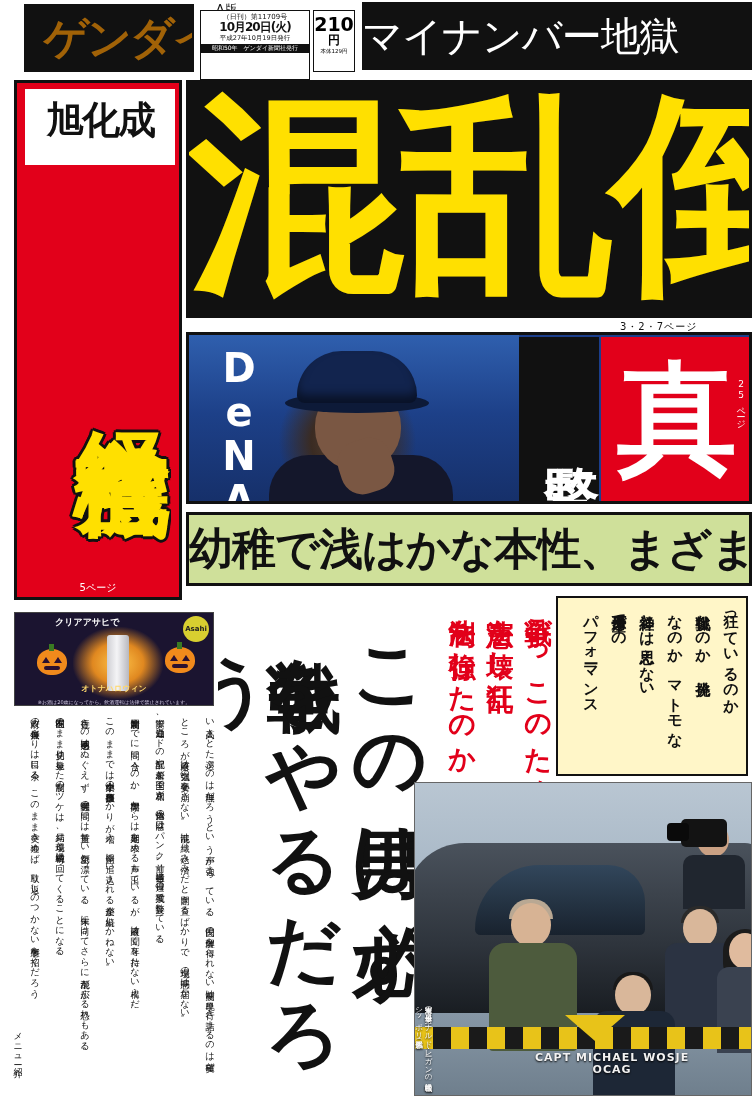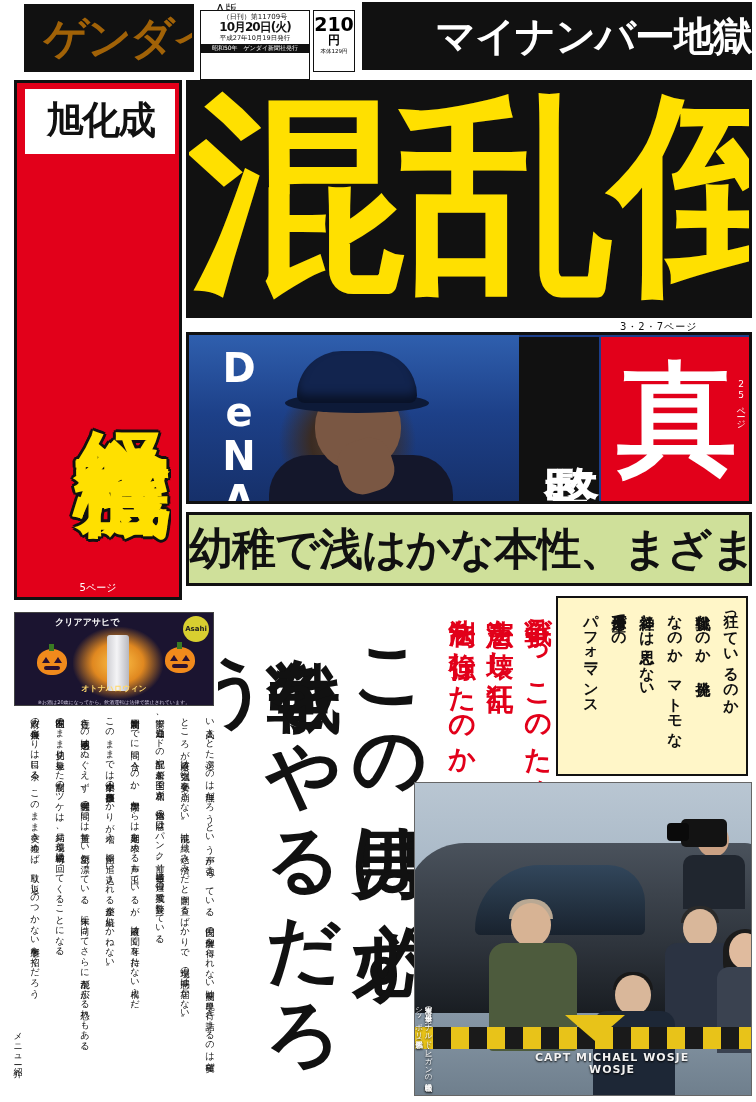--- a/index.html
+++ b/index.html
@@ -47,32 +47,32 @@
   .datebox .band { background:#111; color:#fff; font-size:6px; margin-top:2px; padding:1px 0; }
   .pricebox {
     position:absolute; left:313px; top:10px; width:42px; height:62px;
     border:1px solid #111; background:#fff; text-align:center;
   }
   .pricebox .pnum { font-size:19px; font-weight:bold; line-height:1.0; margin-top:4px; }
   .pricebox .pyen { font-size:12px; font-weight:bold; line-height:1.0; }
   .pricebox .ptax { font-size:5.5px; margin-top:2px; }
   .mynumber {
     position:absolute; left:362px; top:2px; width:390px; height:68px;
-    background:#111; color:#fff; font-weight:bold;
-    font-size:40px; line-height:68px; text-align:right; letter-spacing:-1px;
+    background:#111; color:#fff; font-weight:normal;
+    font-size:40px; line-height:68px; text-align:left; letter-spacing:-1px;
     white-space:nowrap; overflow:hidden;
   }
 
   
   .leftred {
     position:absolute; left:14px; top:80px; width:168px; height:520px;
     background:#e2001a; border:3px solid #111;
   }
   .leftred .asahi {
-    position:absolute; left:8px; top:6px; width:150px; height:65px;
+    position:absolute; left:8px; top:6px; width:150px; height:76px;
     background:#fff; color:#111; font-weight:bold; font-size:38px;
     text-align:center; line-height:62px; letter-spacing:-2px; white-space:nowrap;
   }
   .leftred .keiei {
     position:absolute; left:12px; top:76px; width:142px; height:410px;
     color:#ffe000; font-weight:bold; font-size:96px; line-height:0.98;
     writing-mode: vertical-rl; text-orientation: upright;
     text-align:center; letter-spacing:4px;
     text-shadow: 3px 0 0 #111, -3px 0 0 #111, 0 3px 0 #111, 0 -3px 0 #111,
                  2px 2px 0 #111, -2px -2px 0 #111, 2px -2px 0 #111, -2px 2px 0 #111;
@@ -454,18 +454,18 @@
     </div>
     <div class="man2">
       <div class="hair"></div>
         <div class="head"></div>
         <div class="torso"></div>
     </div>
     <div class="jet-stripe"></div>
     <div class="jet-nose"></div>
     <div class="jet-label">
       <span>CAPT MICHAEL WOSJE</span><br>
-      <span>WOSJE</span>
+      <span>OCAG</span>
     </div>
     <div class="photo-caption">米海軍の原子力空母ロナルド・レーガンの艦載機にシッポリ（代表撮影）</div>
   </div>
 
 </div>
 
 </body></html>

